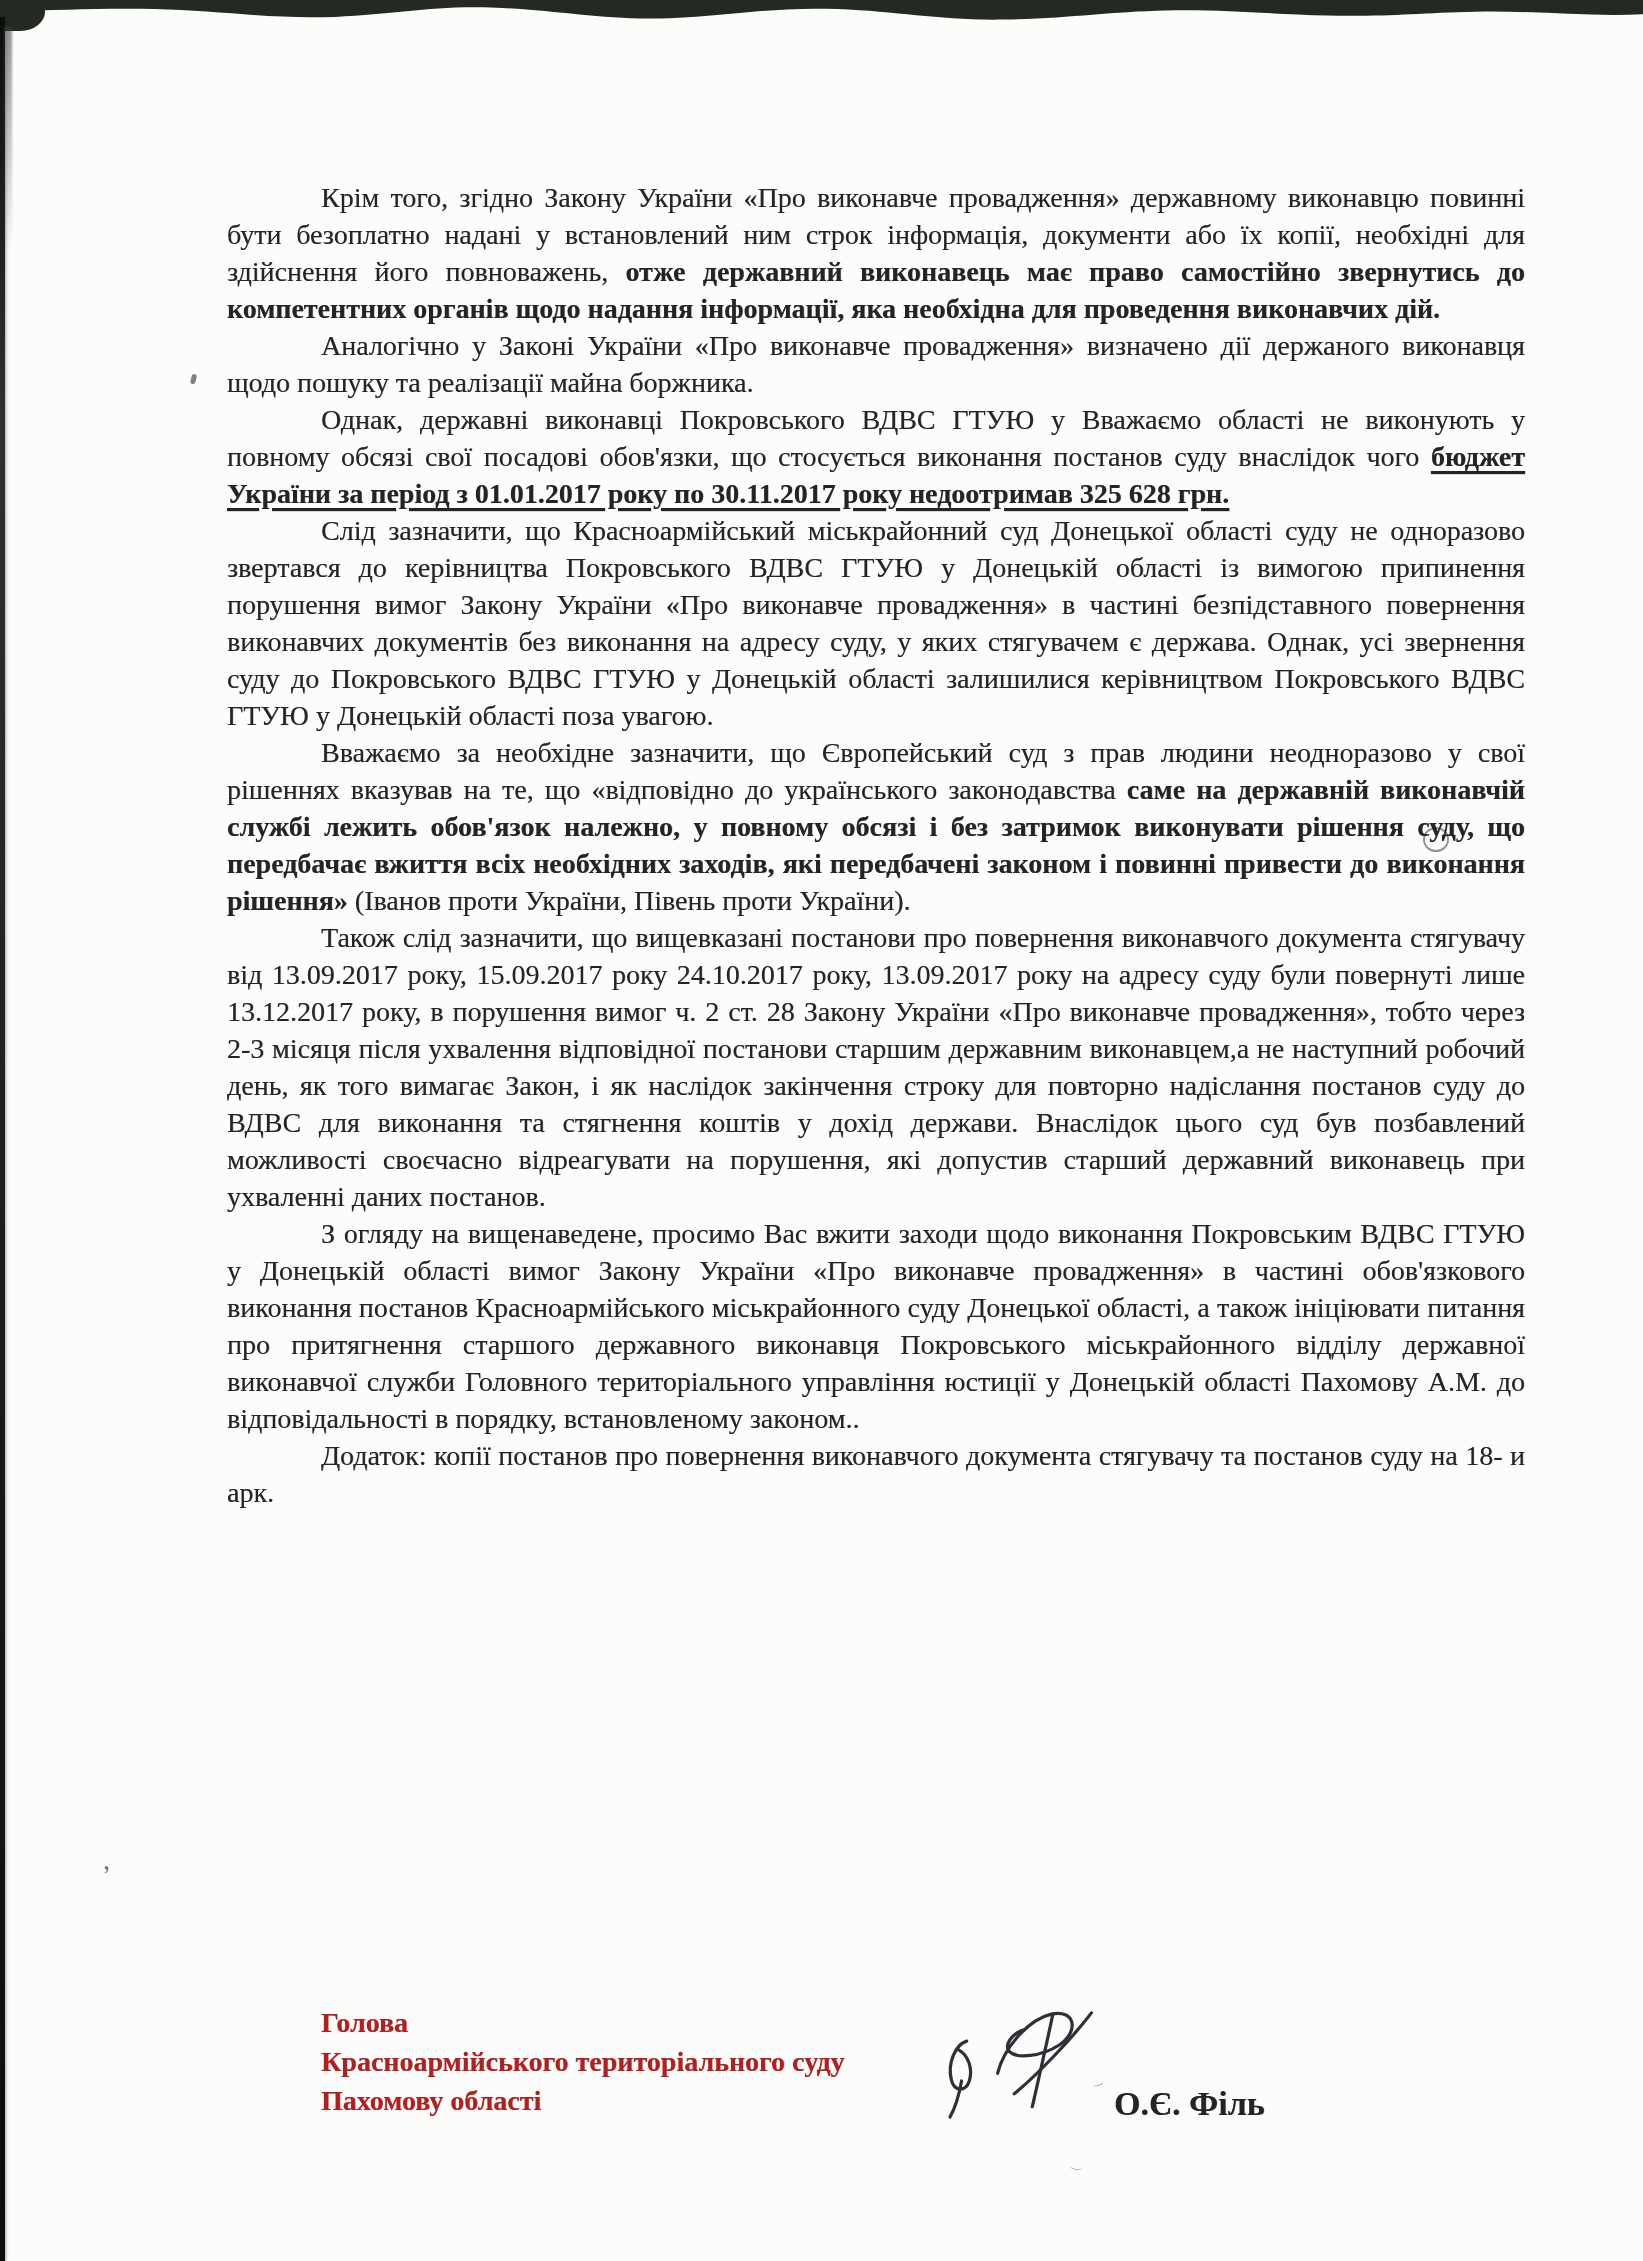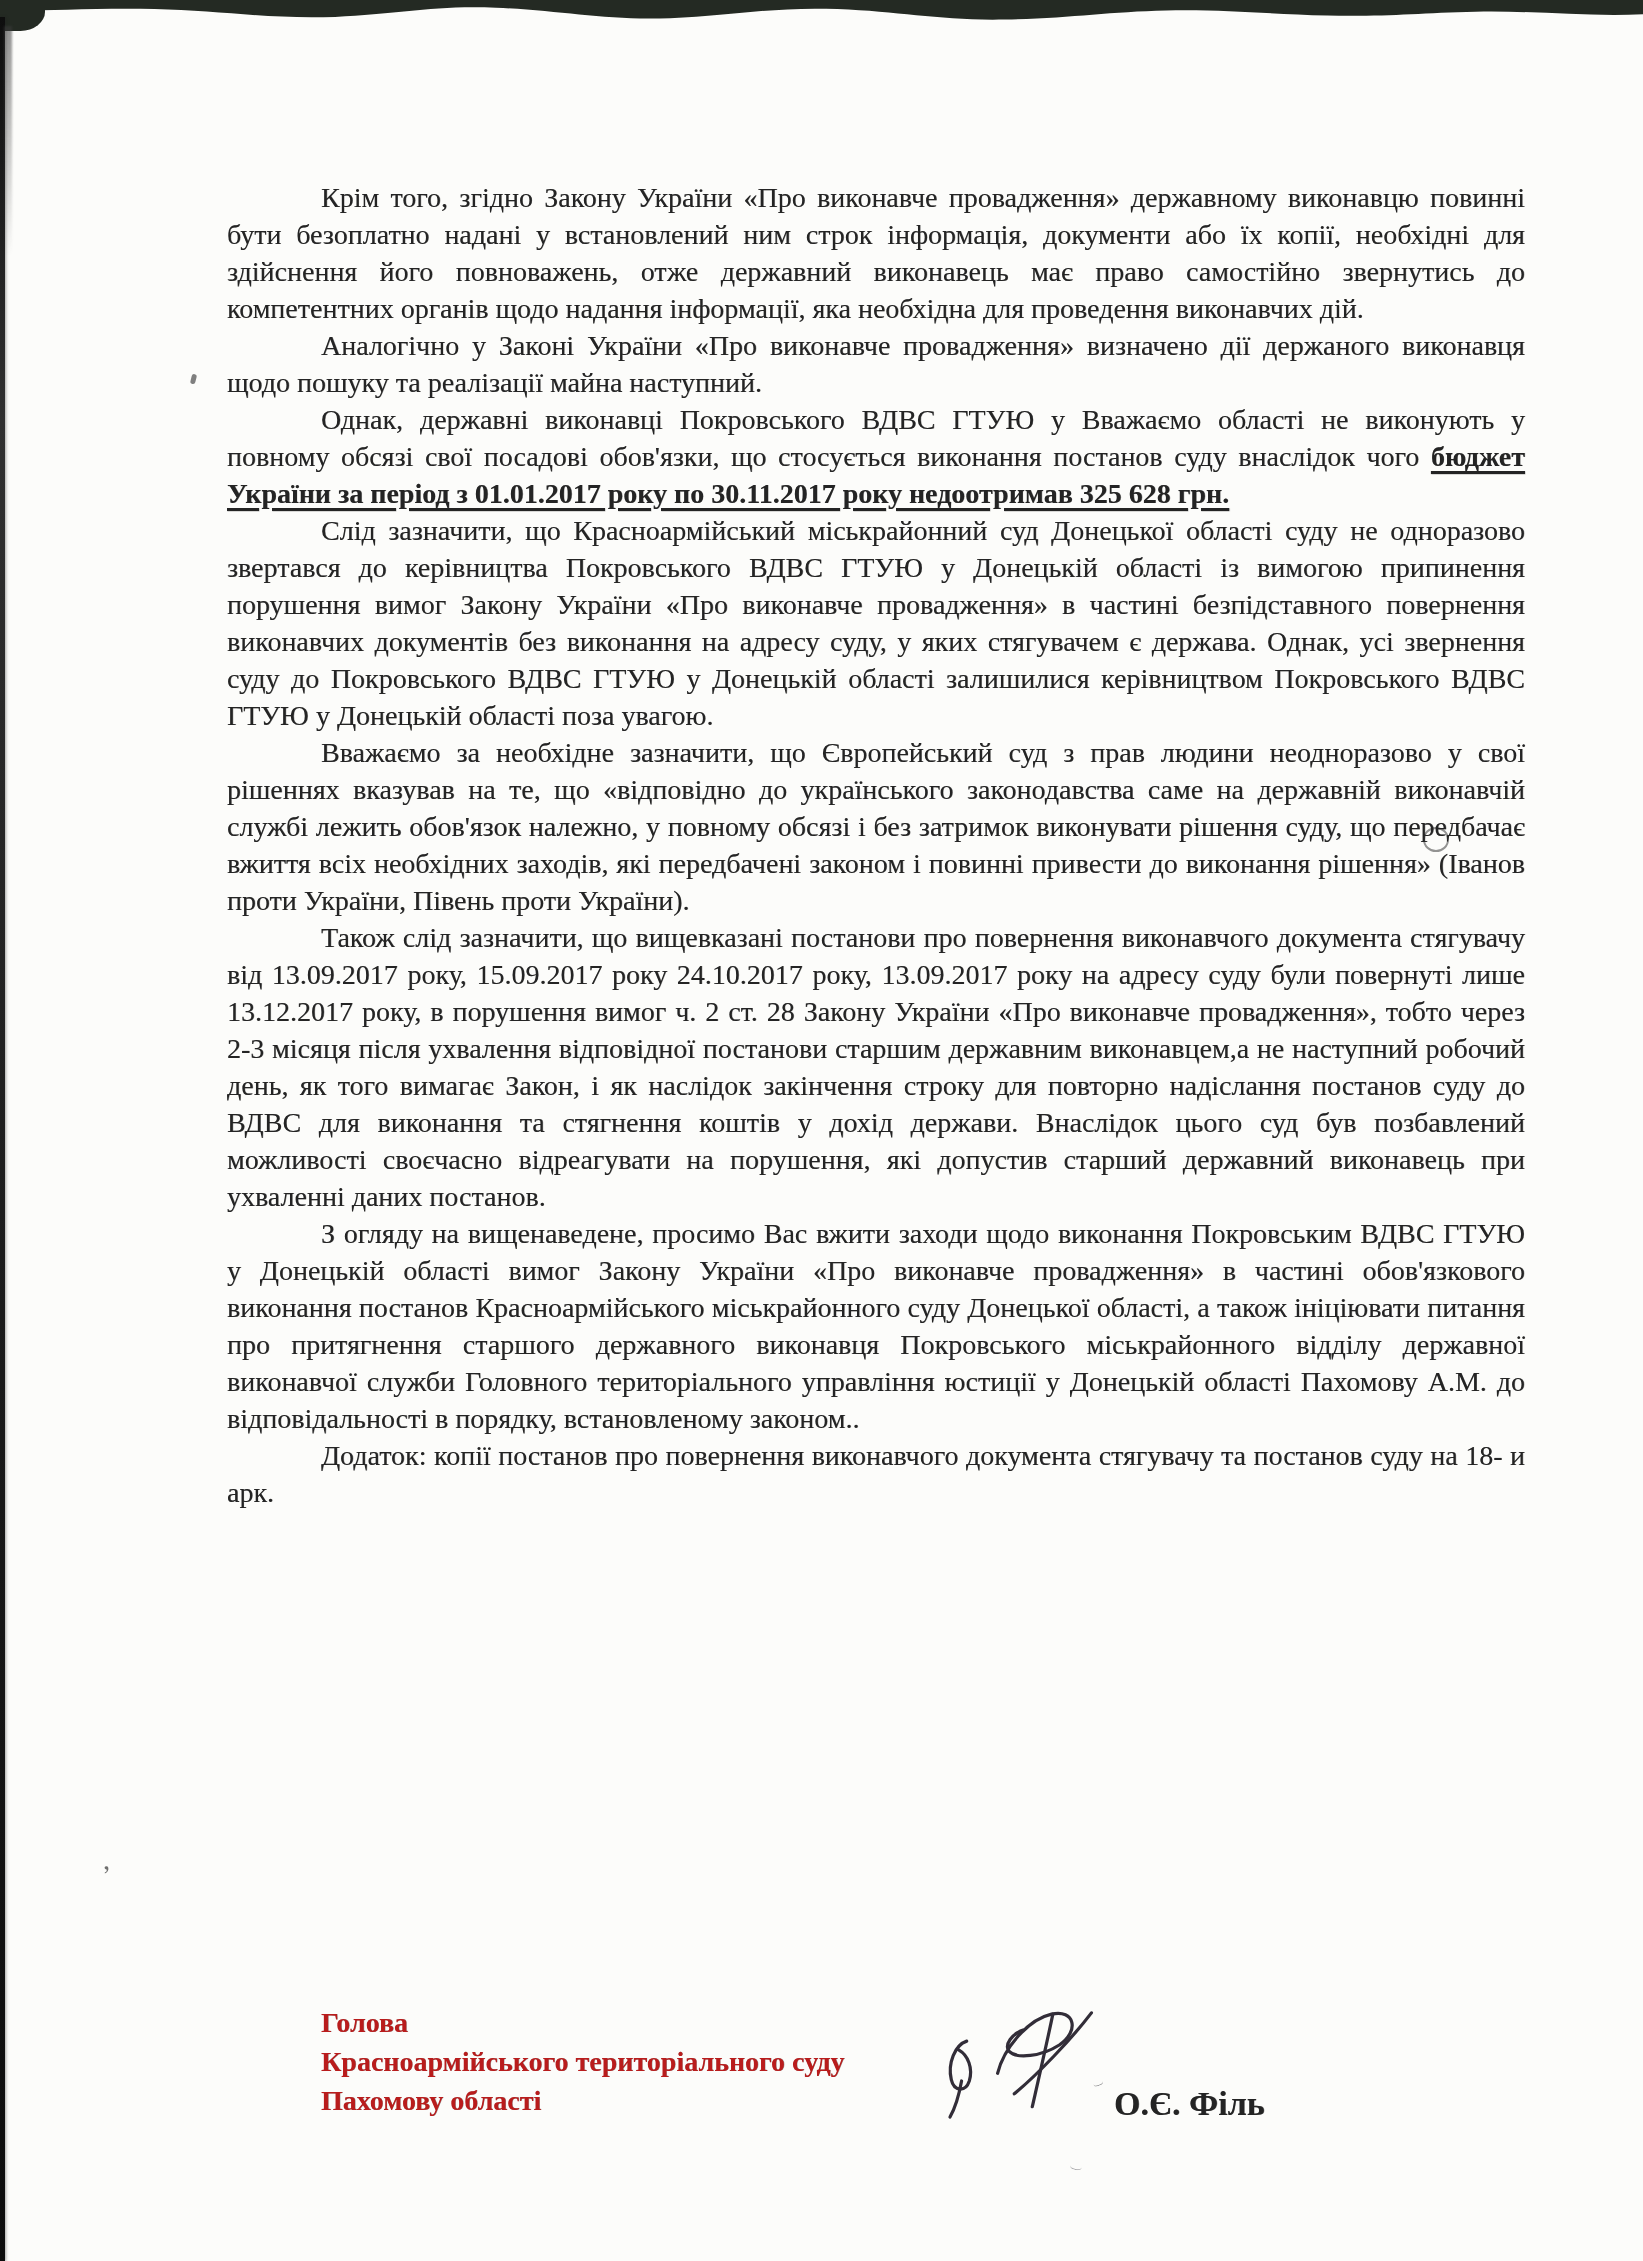--- a/index.html
+++ b/index.html
@@ -100,21 +100,21 @@
     text-align: justify;
     text-shadow: 0.4px 0.4px 0.5px rgba(45,45,45,.45);
   }
   .doc-text p.para {
     margin: 0;
     text-indent: 94px;
   }
   .doc-text p.para.attachment {
   }
   .seg-normal { font-weight: normal; }
-  .seg-bold { font-weight: normal; }
+  .seg-bold { font-weight: bold; }
   .seg-bold-underline {
     font-weight: bold;
     text-decoration: underline;
     text-decoration-thickness: 2.6px;
     text-underline-offset: 4.5px;
   }
 
   
   .signature-block {
     position: absolute;
@@ -156,21 +156,21 @@
   <div class="scan-left-strip"></div>
   <div class="scan-left-smudge"></div>
   <div class="artifact-tick"></div>
   <div class="artifact-ring"></div>
   <div class="artifact-comma">,</div>
   <div class="artifact-speck-1"></div>
   <div class="artifact-speck-2"></div>
 
   <div class="doc-text">
       <p class="para"><span class="seg-normal">Крім того, згідно Закону України «Про виконавче провадження» державному виконавцю повинні бути безоплатно надані у встановлений ним строк інформація, документи або їх копії, необхідні для здійснення його повноважень, </span><span class="seg-bold">отже державний виконавець має право самостійно звернутись до компетентних органів щодо надання інформації, яка необхідна для проведення виконавчих дій.</span></p>
-      <p class="para"><span class="seg-normal">Аналогічно у Законі України «Про виконавче провадження» визначено дії держаного виконавця щодо пошуку та реалізації майна наступний.</span></p>
+      <p class="para"><span class="seg-normal">Аналогічно у Законі України «Про виконавче провадження» визначено дії держаного виконавця щодо пошуку та реалізації майна боржника.</span></p>
       <p class="para"><span class="seg-normal">Однак, державні виконавці Покровського ВДВС ГТУЮ у Вважаємо області не виконують у повному обсязі свої посадові обов'язки, що стосується виконання постанов суду внаслідок чого </span><span class="seg-bold-underline">бюджет України за період з 01.01.2017 року по 30.11.2017 року недоотримав 325 628 грн.</span></p>
       <p class="para"><span class="seg-normal">Слід зазначити, що Красноармійський міськрайонний суд Донецької області суду не одноразово звертався до керівництва Покровського ВДВС ГТУЮ у Донецькій області із вимогою припинення порушення вимог Закону України «Про виконавче провадження» в частині безпідставного повернення виконавчих документів без виконання на адресу суду, у яких стягувачем є держава. Однак, усі звернення суду до Покровського ВДВС ГТУЮ у Донецькій області залишилися керівництвом Покровського ВДВС ГТУЮ у Донецькій області поза увагою.</span></p>
       <p class="para"><span class="seg-normal">Вважаємо за необхідне зазначити, що Європейський суд з прав людини неодноразово у свої рішеннях вказував на те, що «відповідно до українського законодавства </span><span class="seg-bold">саме на державній виконавчій службі лежить обов'язок належно, у повному обсязі і без затримок виконувати рішення суду, що передбачає вжиття всіх необхідних заходів, які передбачені законом і повинні привести до виконання рішення»</span><span class="seg-normal"> (Іванов проти України, Півень проти України).</span></p>
       <p class="para"><span class="seg-normal">Також слід зазначити, що вищевказані постанови про повернення виконавчого документа стягувачу від 13.09.2017 року, 15.09.2017 року 24.10.2017 року, 13.09.2017 року на адресу суду були повернуті лише 13.12.2017 року, в порушення вимог ч. 2 ст. 28 Закону України «Про виконавче провадження», тобто через 2-3 місяця після ухвалення відповідної постанови старшим державним виконавцем,а не наступний робочий день, як того вимагає Закон, і як наслідок закінчення строку для повторно надіслання постанов суду до ВДВС для виконання та стягнення коштів у дохід держави. Внаслідок цього суд був позбавлений можливості своєчасно відреагувати на порушення, які допустив старший державний виконавець при ухваленні даних постанов.</span></p>
       <p class="para"><span class="seg-normal">З огляду на вищенаведене, просимо Вас вжити заходи щодо виконання Покровським ВДВС ГТУЮ у Донецькій області вимог Закону України «Про виконавче провадження» в частині обов'язкового виконання постанов Красноармійського міськрайонного суду Донецької області, а також ініціювати питання про притягнення старшого державного виконавця Покровського міськрайонного відділу державної виконавчої служби Головного територіального управління юстиції у Донецькій області Пахомову А.М. до відповідальності в порядку, встановленому законом..</span></p>
       <p class="para attachment"><span class="seg-normal">Додаток: копії постанов про повернення виконавчого документа стягувачу та постанов суду на 18- и арк.</span></p>
     </div>
 
   <div class="signature-block">
     <div>Голова</div>

